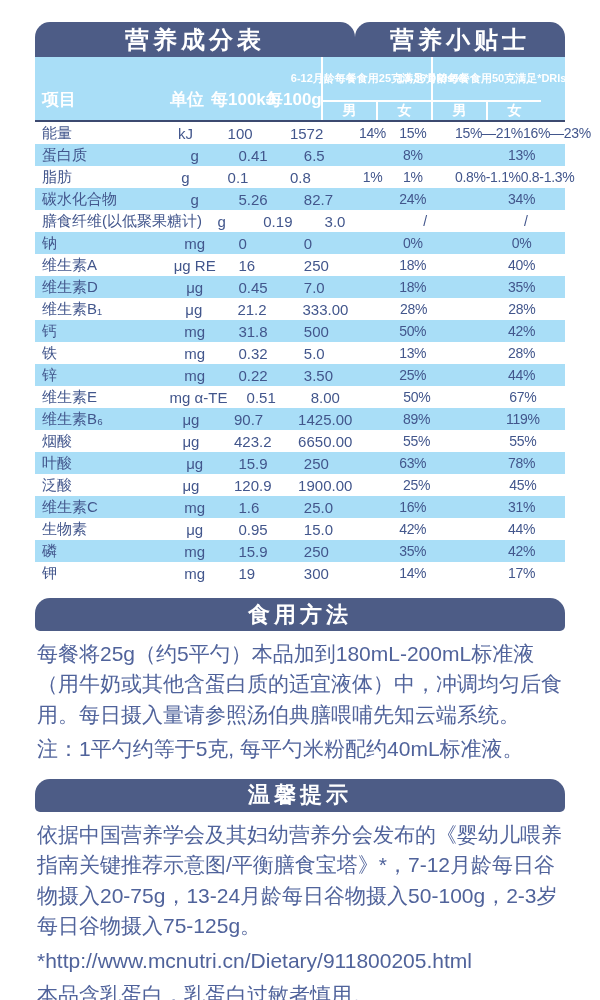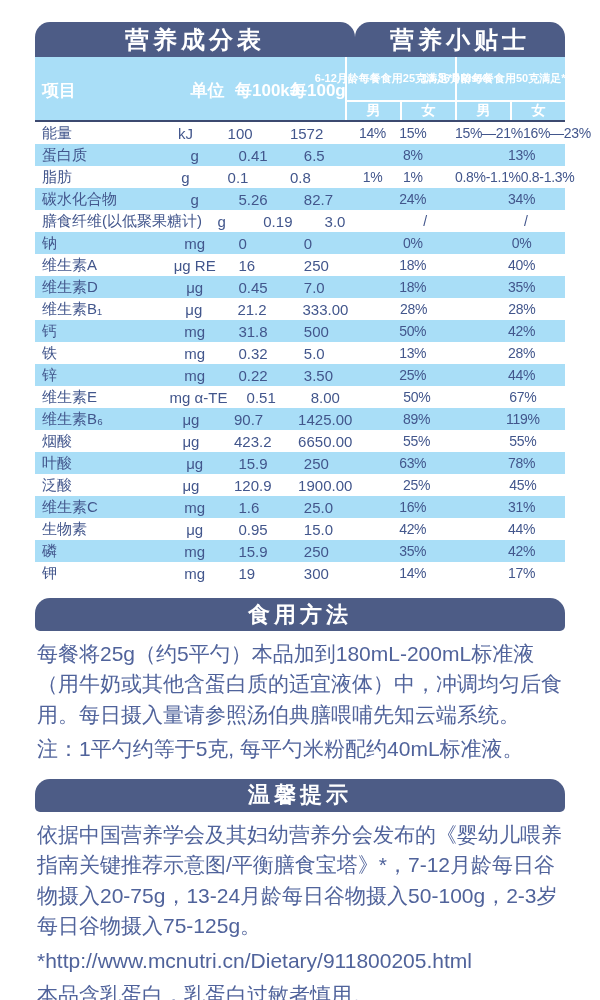--- a/index.html
+++ b/index.html
@@ -15,21 +15,21 @@
   .tab {
     background:#4d5c86; color:#ffffff; font-weight:bold; font-size:24px; letter-spacing:4px;
     display:flex; align-items:center; justify-content:center;
     border-radius:15px 15px 0 0;
   }
   .tab-left  { width:320px; }
   .tab-right { width:210px; }
 
   
   .thead { display:flex; height:63px; background:#a9def7; border-bottom:2px solid #3c4a70; }
-  .thead-left { width:310px; display:flex; padding-top:22px; box-sizing:border-box; }
+  .thead-left { width:286px; display:flex; align-items:center; padding-top:22px; box-sizing:border-box; }
   .hcell { color:#ffffff; font-weight:bold; font-size:17px; text-align:center; white-space:nowrap; }
   .h-item { width:145px; text-align:left; padding-left:7px; box-sizing:border-box; }
   .h-unit { width:55px; } .h-kj { width:55px; } .h-g { width:55px; }
   .thead-right { width:220px; border-left:2px solid #ffffff; box-sizing:border-box; display:flex; }
   .hgroup { flex:1; display:flex; flex-direction:column; min-width:0; }
   .hgroup + .hgroup { border-left:2px solid #ffffff; }
   .hgroup-title {
     height:43px; display:flex; flex-direction:row; align-items:center; justify-content:center;
     color:#ffffff; font-weight:bold; font-size:11px; line-height:1.25; white-space:nowrap;
   }

